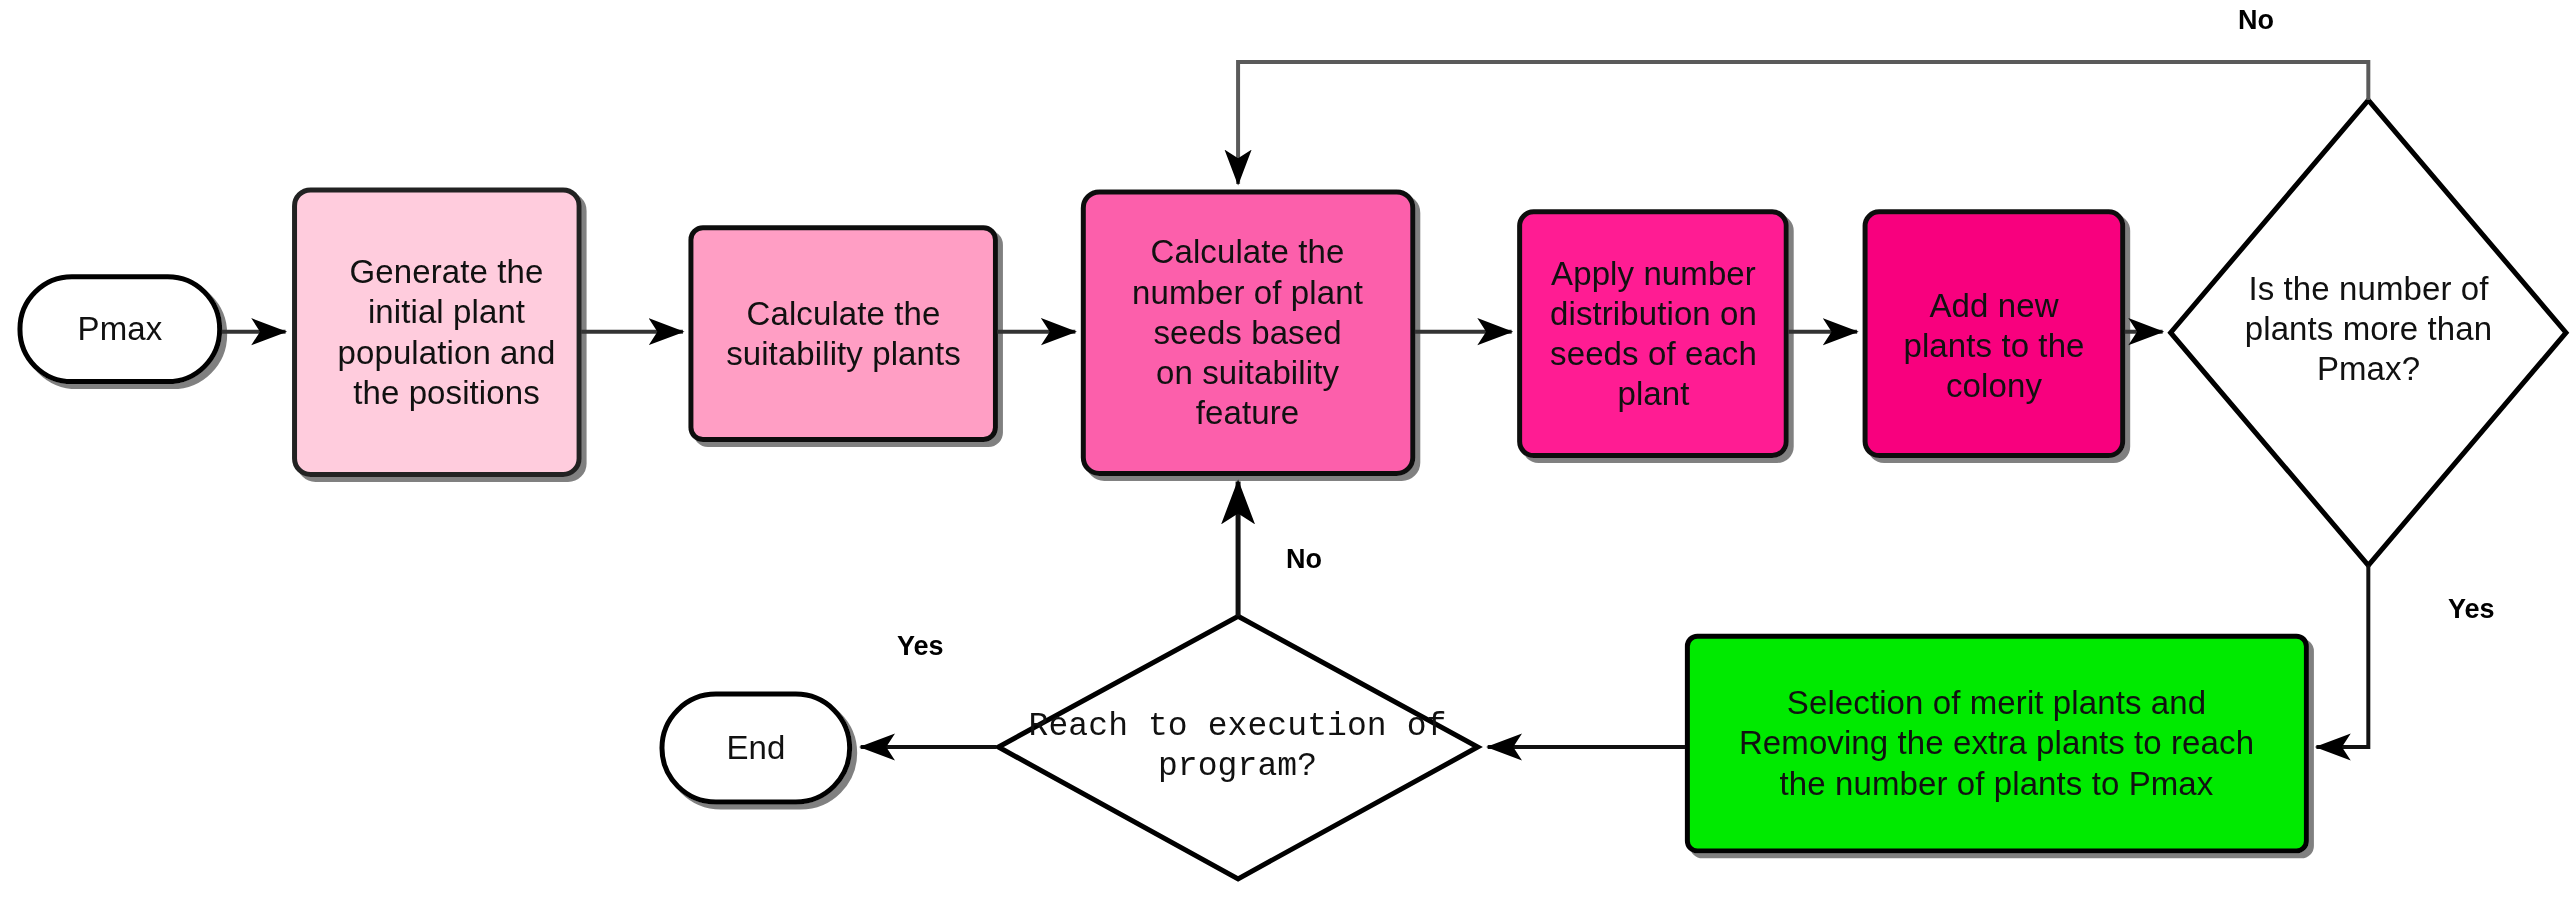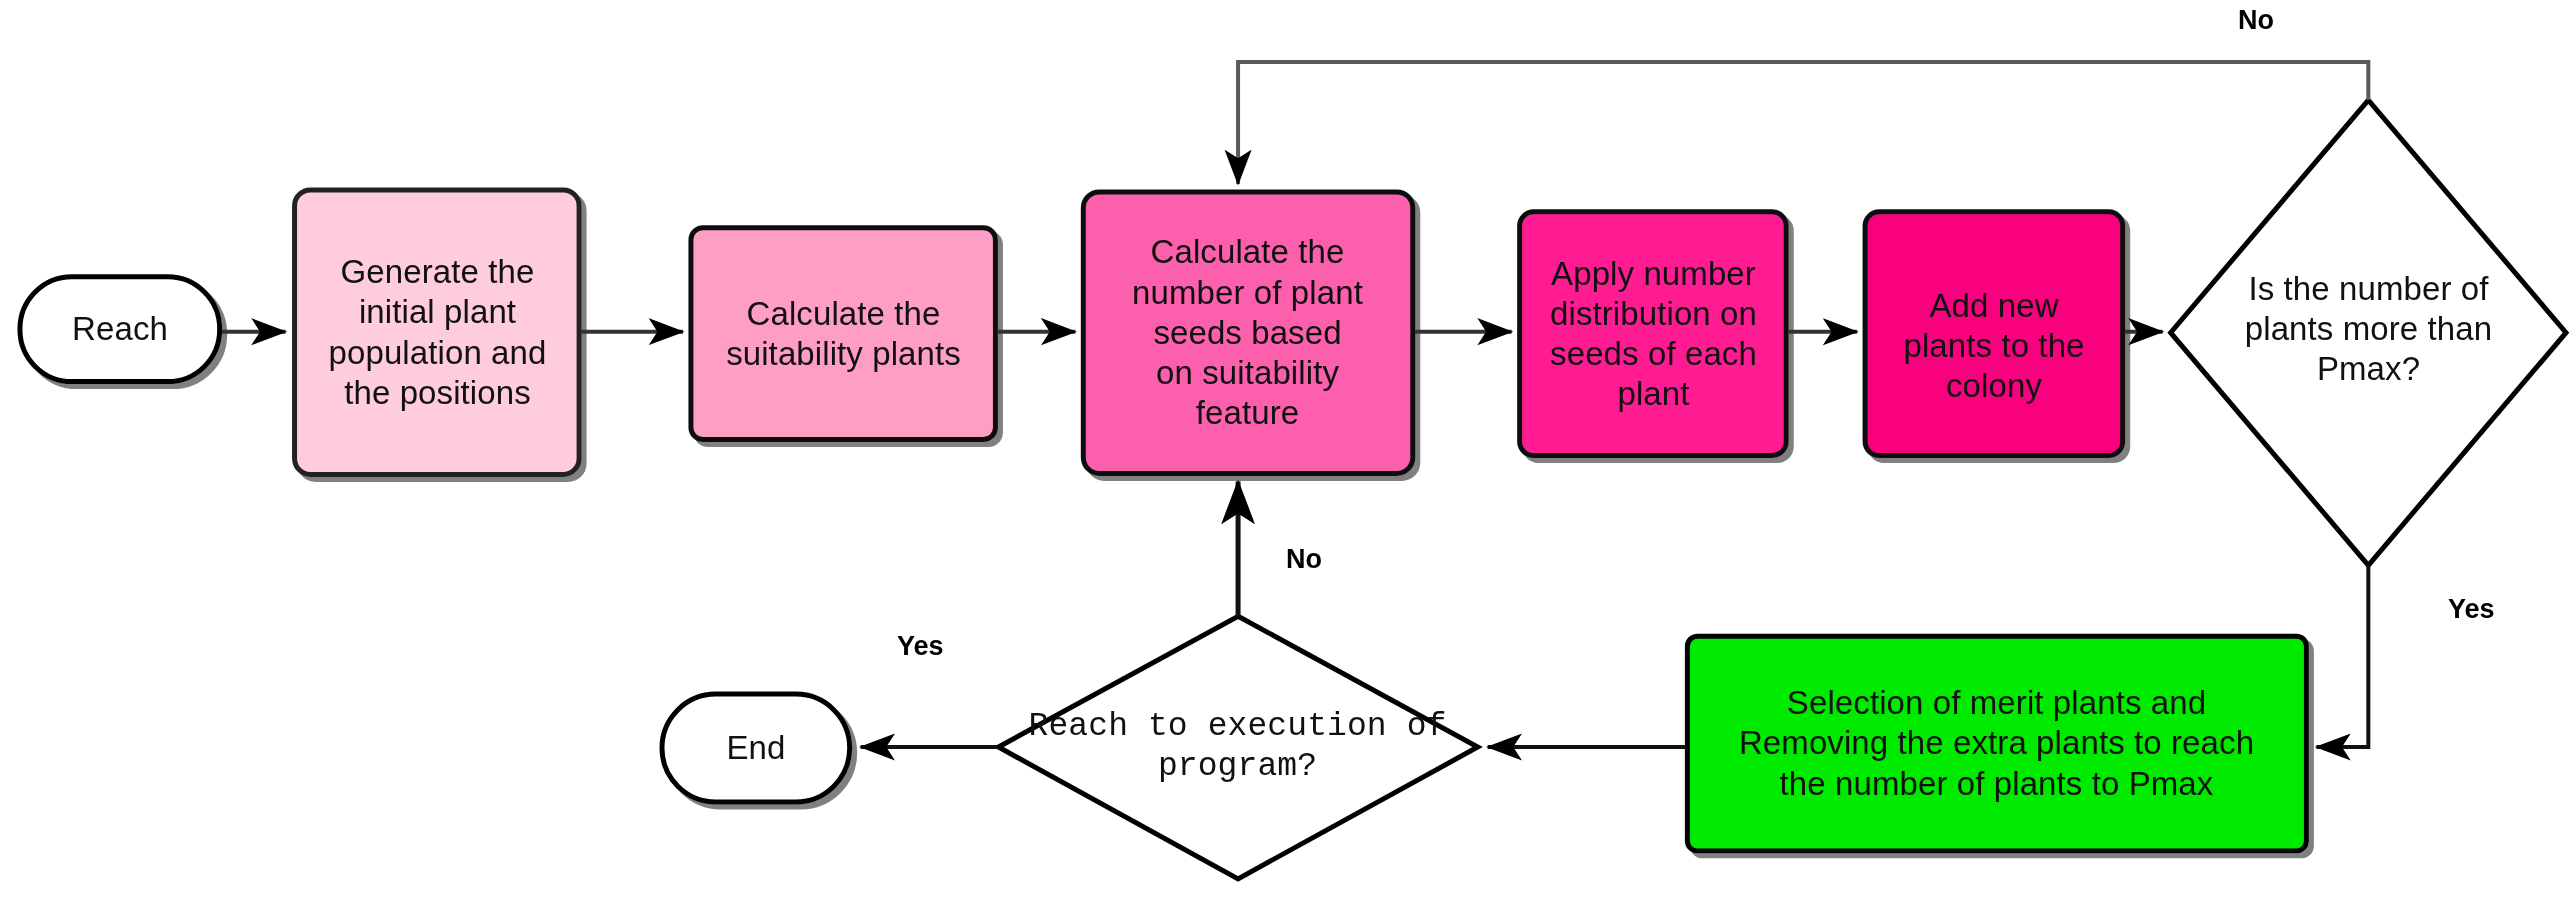--- a/index.html
+++ b/index.html
@@ -96,23 +96,23 @@
 
     <path d="M2372,566 L2372,748 L2320,748" fill="none" stroke="#111111" stroke-width="4" marker-end="url(#arrow)"></path>
 
     <line x1="1688" y1="748" x2="1490" y2="748" stroke="#111111" stroke-width="4" marker-end="url(#arrow)"></line>
 
     <path d="M1240,617 L1240,482" fill="none" stroke="#111111" stroke-width="5" marker-end="url(#arrow)"></path>
 
     <line x1="998" y1="748" x2="862" y2="748" stroke="#111111" stroke-width="4" marker-end="url(#arrow)"></line>
   </svg>
 
-  <div class="node-text" style="left:20px; top:277px; width:200px; height:105px;">Reach</div>
+  <div class="node-text" style="left:20px; top:277px; width:200px; height:105px;">Pmax</div>
 
-  <div class="node-text" style="left:295px; top:190px; width:285px; height:285px;">Generate the
+  <div class="node-text" style="left:304px; top:190px; width:285px; height:285px;">Generate the
 initial plant
 population and
 the positions</div>
 
   <div class="node-text" style="left:691px; top:228px; width:305px; height:212px;">Calculate the
 suitability plants</div>
 
   <div class="node-text" style="left:1083px; top:192px; width:329px; height:282px;">Calculate the
 number of plant
 seeds based

